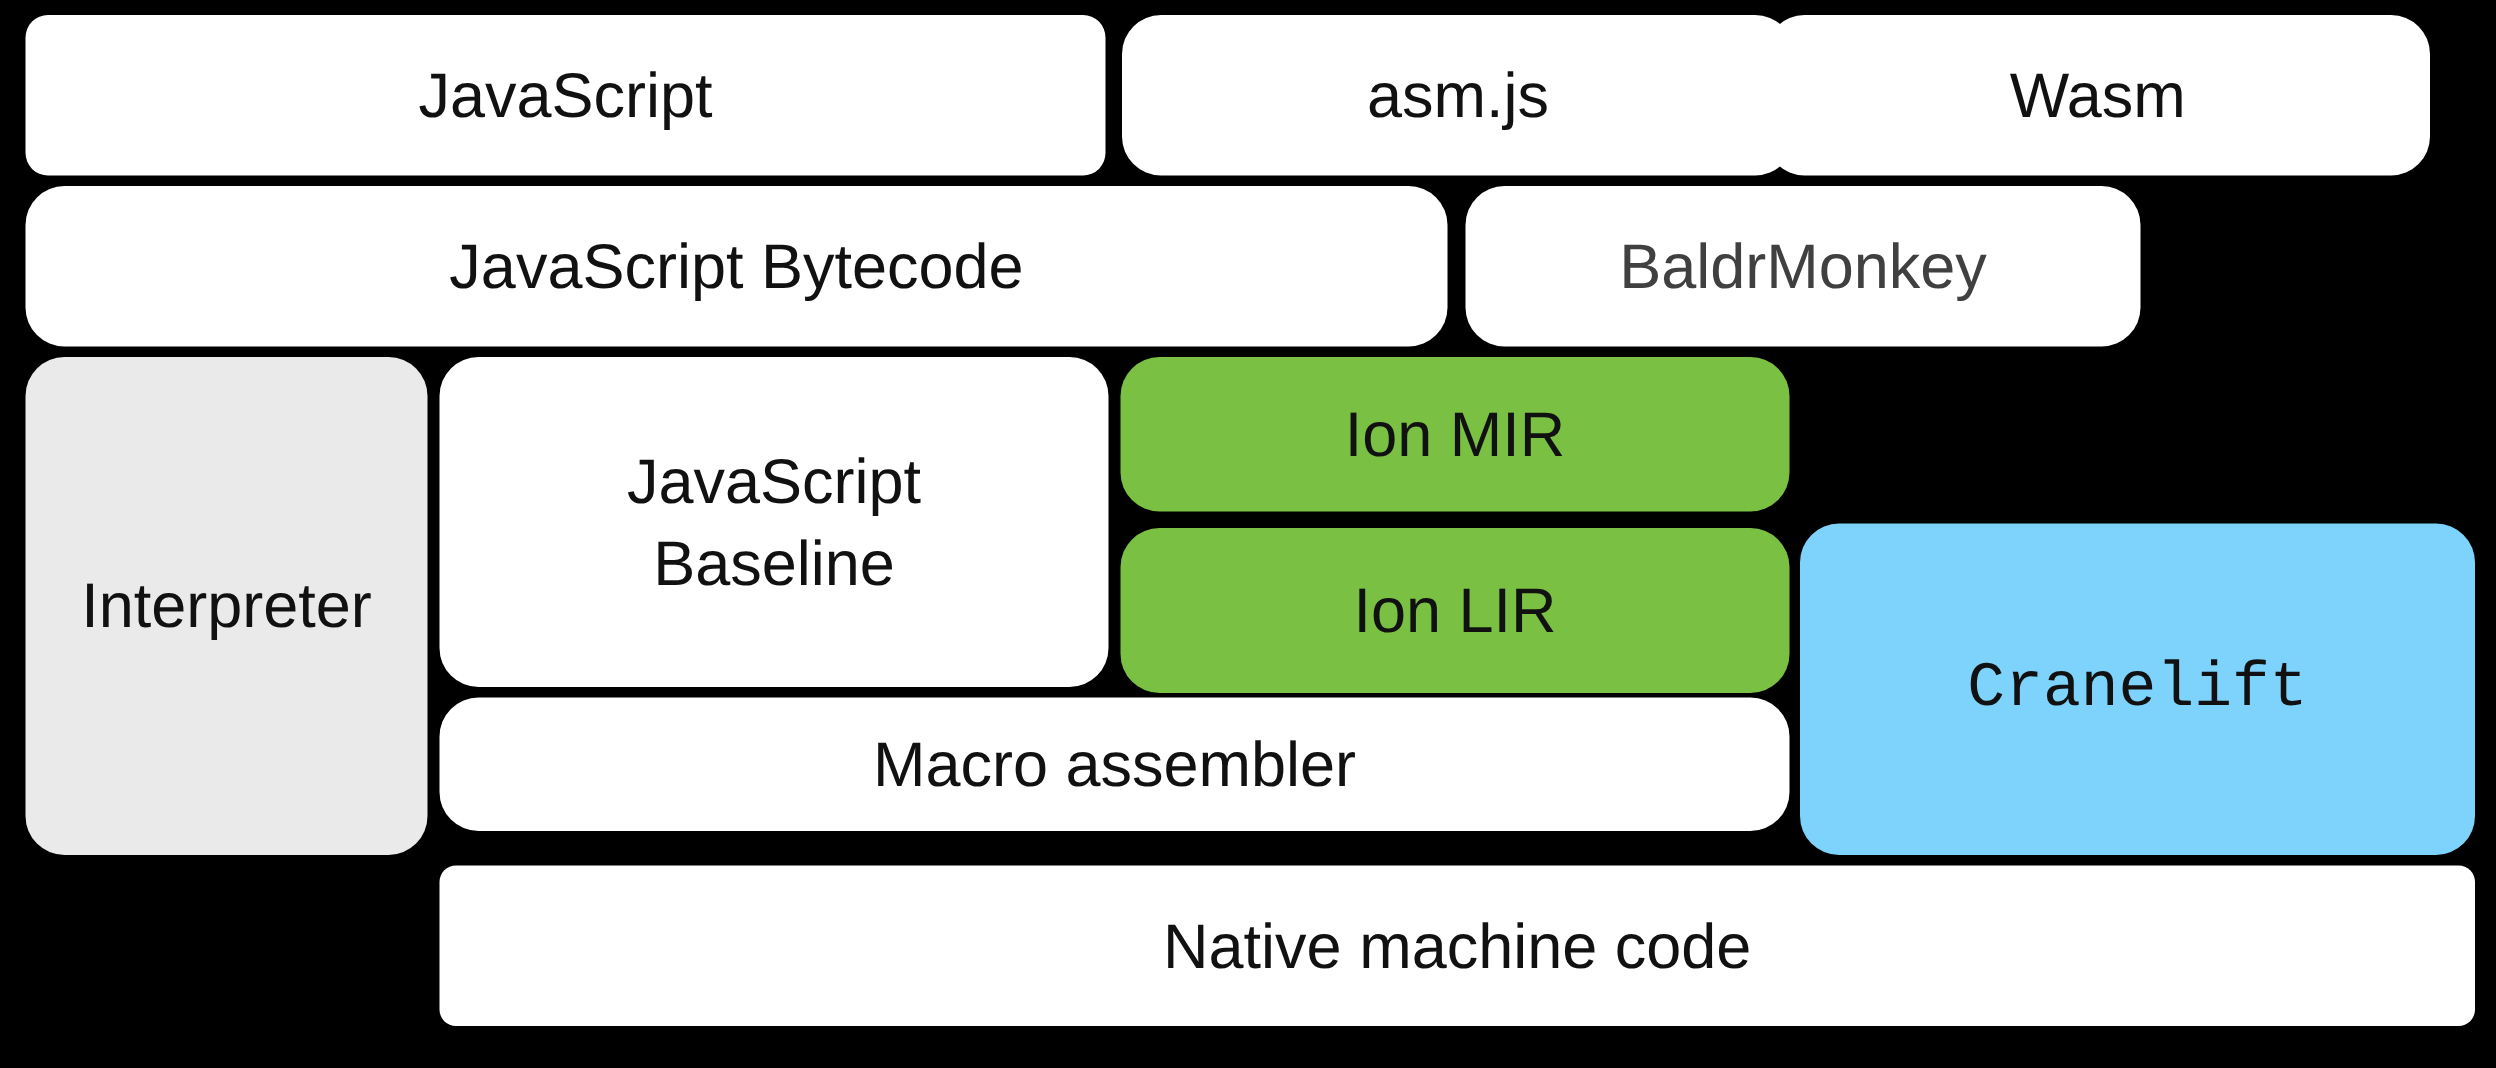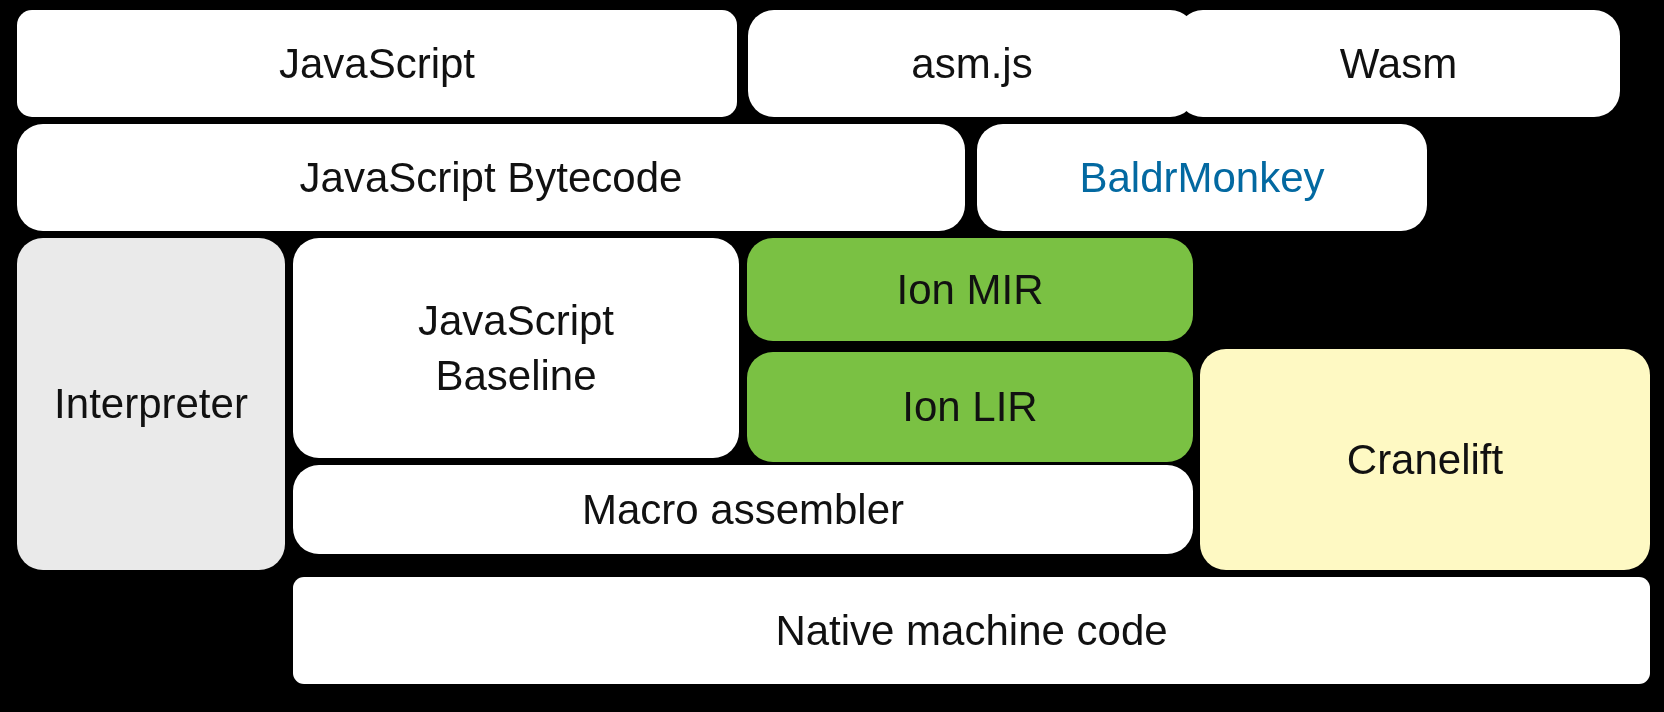--- a/index.html
+++ b/index.html
@@ -58,41 +58,41 @@
   </div>
 
   <div class="box b-wasm" style="background: rgb(255, 255, 255); color: rgb(17, 17, 17);">
     <span>Wasm</span>
   </div>
 
   <div class="box b-js-bytecode" style="background: rgb(255, 255, 255); color: rgb(17, 17, 17);">
     <span>JavaScript Bytecode</span>
   </div>
 
-  <div class="box b-baldrmonkey" style="background: rgb(255, 255, 255); color: #0369a1;">
+  <div class="box b-baldrmonkey" style="background: rgb(255, 255, 255); color: #404040;">
     <span>BaldrMonkey</span>
   </div>
 
   <div class="box b-interpreter" style="background: rgb(234, 234, 234); color: rgb(17, 17, 17);">
     <span>Interpreter</span>
   </div>
 
   <div class="box b-js-baseline" style="background: rgb(255, 255, 255); color: rgb(17, 17, 17);">
     <span>JavaScript Baseline</span>
   </div>
 
   <div class="box b-ion-mir" style="background: rgb(122, 193, 67); color: rgb(17, 17, 17);">
     <span>Ion MIR</span>
   </div>
 
   <div class="box b-ion-lir" style="background: rgb(122, 193, 67); color: rgb(17, 17, 17);">
     <span>Ion LIR</span>
   </div>
 
-  <div class="box b-cranelift" style="background: #fef9c3; color: rgb(17, 17, 17);">
+  <div class="box b-cranelift" style="background: #7dd3fc; color: rgb(17, 17, 17); font-family: Liberation Mono, monospace;">
     <span>Cranelift</span>
   </div>
 
   <div class="box b-macro-assembler" style="background: rgb(255, 255, 255); color: rgb(17, 17, 17);">
     <span>Macro assembler</span>
   </div>
 
   <div class="box b-native-code" style="background: rgb(255, 255, 255); color: rgb(17, 17, 17);">
     <span>Native machine code</span>
   </div>

